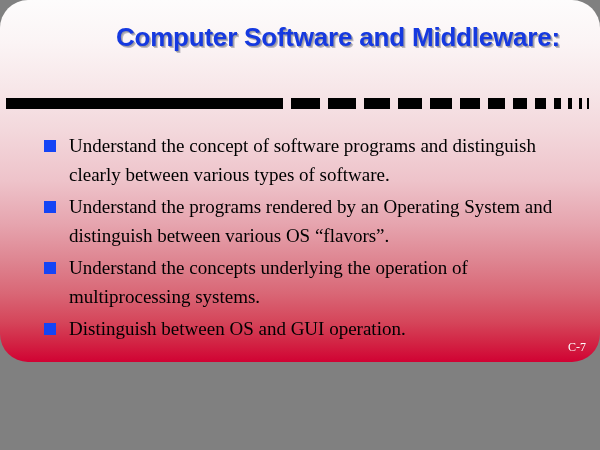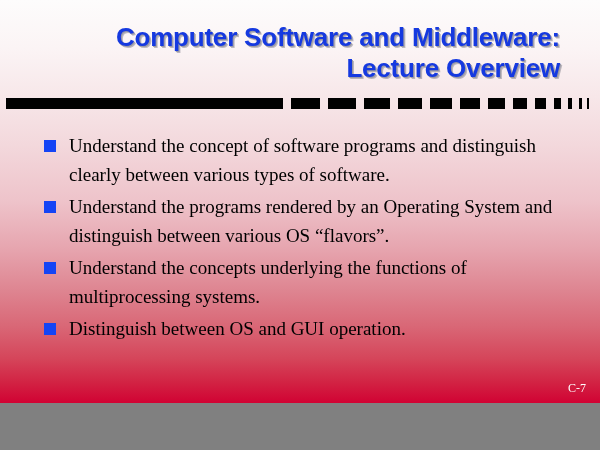--- a/index.html
+++ b/index.html
@@ -3,36 +3,37 @@
 <meta charset="utf-8">
 <style>
   html, body {
     margin: 0;
     padding: 0;
     background: #808080;
   }
   .slide {
     position: relative;
     width: 600px;
-    height: 403px;
+    height: 362px;
     overflow: hidden;
     background: linear-gradient(to bottom,
         #fdfcfc 0%,
         #fbf4f5 12%,
         #f7e7e9 24%,
         #f3d8dc 36%,
         #eec3ca 50%,
         #e6a4ae 62%,
         #de8591 72%,
         #d96776 81%,
         #d5455a 89%,
         #d22243 95%,
         #d10233 100%);
     font-family: "Liberation Serif", "DejaVu Serif", serif;
     box-sizing: border-box;
+    border-radius: 28px;
   }
 
   
   .title-block {
     position: absolute;
     left: 36px;
     top: 22px;
     width: 524px;
     text-align: right;
   }
@@ -112,21 +113,20 @@
     white-space: nowrap;
   }
 </style>
 </head>
 <body>
 
 <div class="slide">
 
   <div class="title-block">
     <div class="title-line">Computer Software and Middleware:</div>
-    <div class="title-line">Lecture Overview</div>
   </div>
 
   <div class="divider">
       <span style="left: 0px; width: 277px; background: rgb(0, 0, 0);"></span>
       <span style="left: 285px; width: 29px; background: rgb(0, 0, 0);"></span>
       <span style="left: 322px; width: 28px; background: rgb(0, 0, 0);"></span>
       <span style="left: 358px; width: 26px; background: rgb(0, 0, 0);"></span>
       <span style="left: 392px; width: 24px; background: rgb(0, 0, 0);"></span>
       <span style="left: 424px; width: 22px; background: rgb(0, 0, 0);"></span>
       <span style="left: 454px; width: 20px; background: rgb(0, 0, 0);"></span>
@@ -146,21 +146,21 @@
       <span class="bullet-text">Understand the concept of software programs and distinguish clearly between various types of software.</span>
     </div>
 
     <div class="bullet-row">
       <span class="bullet-marker"></span>
       <span class="bullet-text">Understand the programs rendered by an Operating System and distinguish between various OS “flavors”.</span>
     </div>
 
     <div class="bullet-row">
       <span class="bullet-marker"></span>
-      <span class="bullet-text">Understand the concepts underlying the functions of multiprocessing systems.</span>
+      <span class="bullet-text">Understand the concepts underlying the operation of multiprocessing systems.</span>
     </div>
 
     <div class="bullet-row">
       <span class="bullet-marker"></span>
       <span class="bullet-text">Distinguish between OS and GUI operation.</span>
     </div>
 
   </div>
 
   <div class="footer-right">C-7</div>

